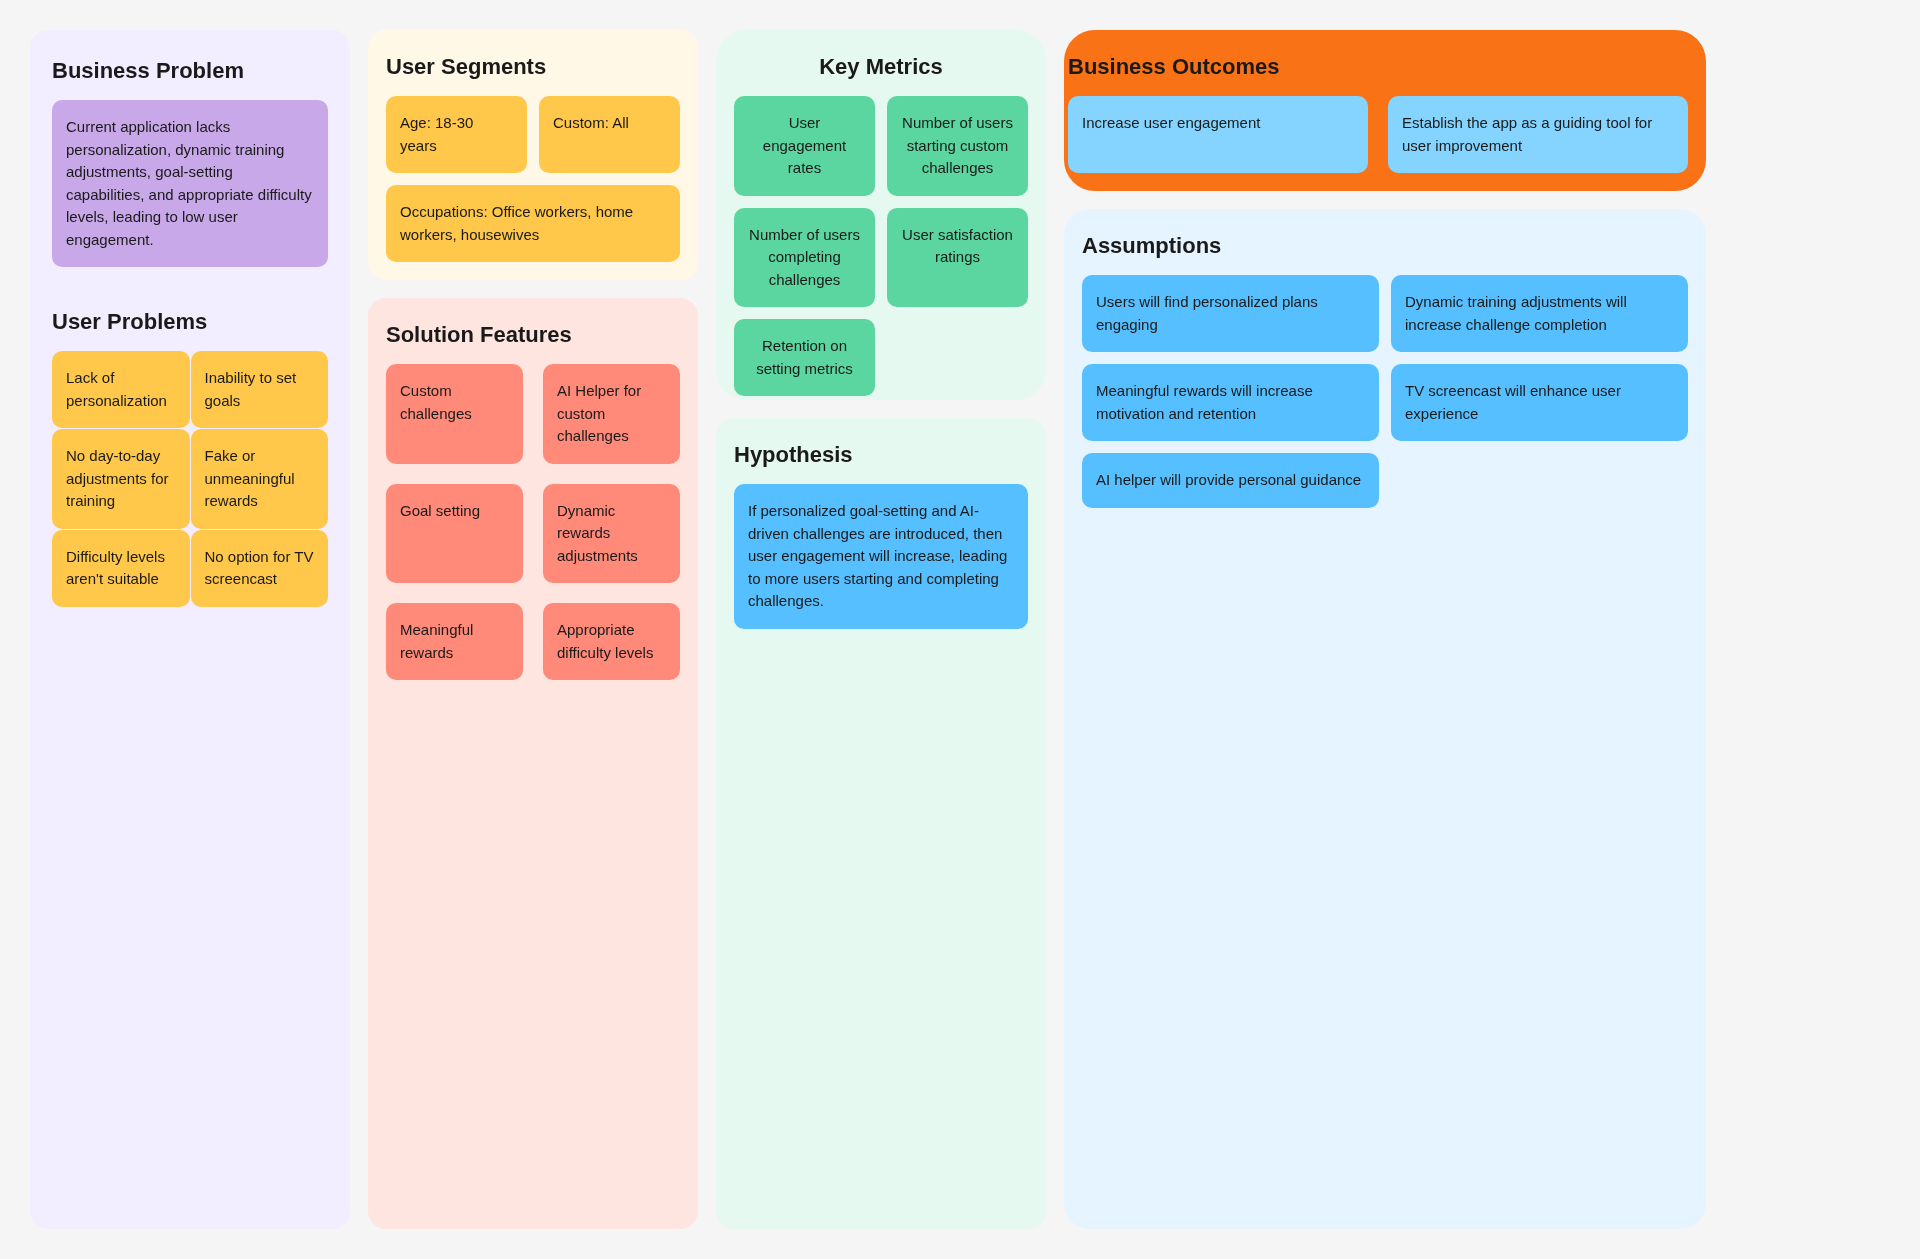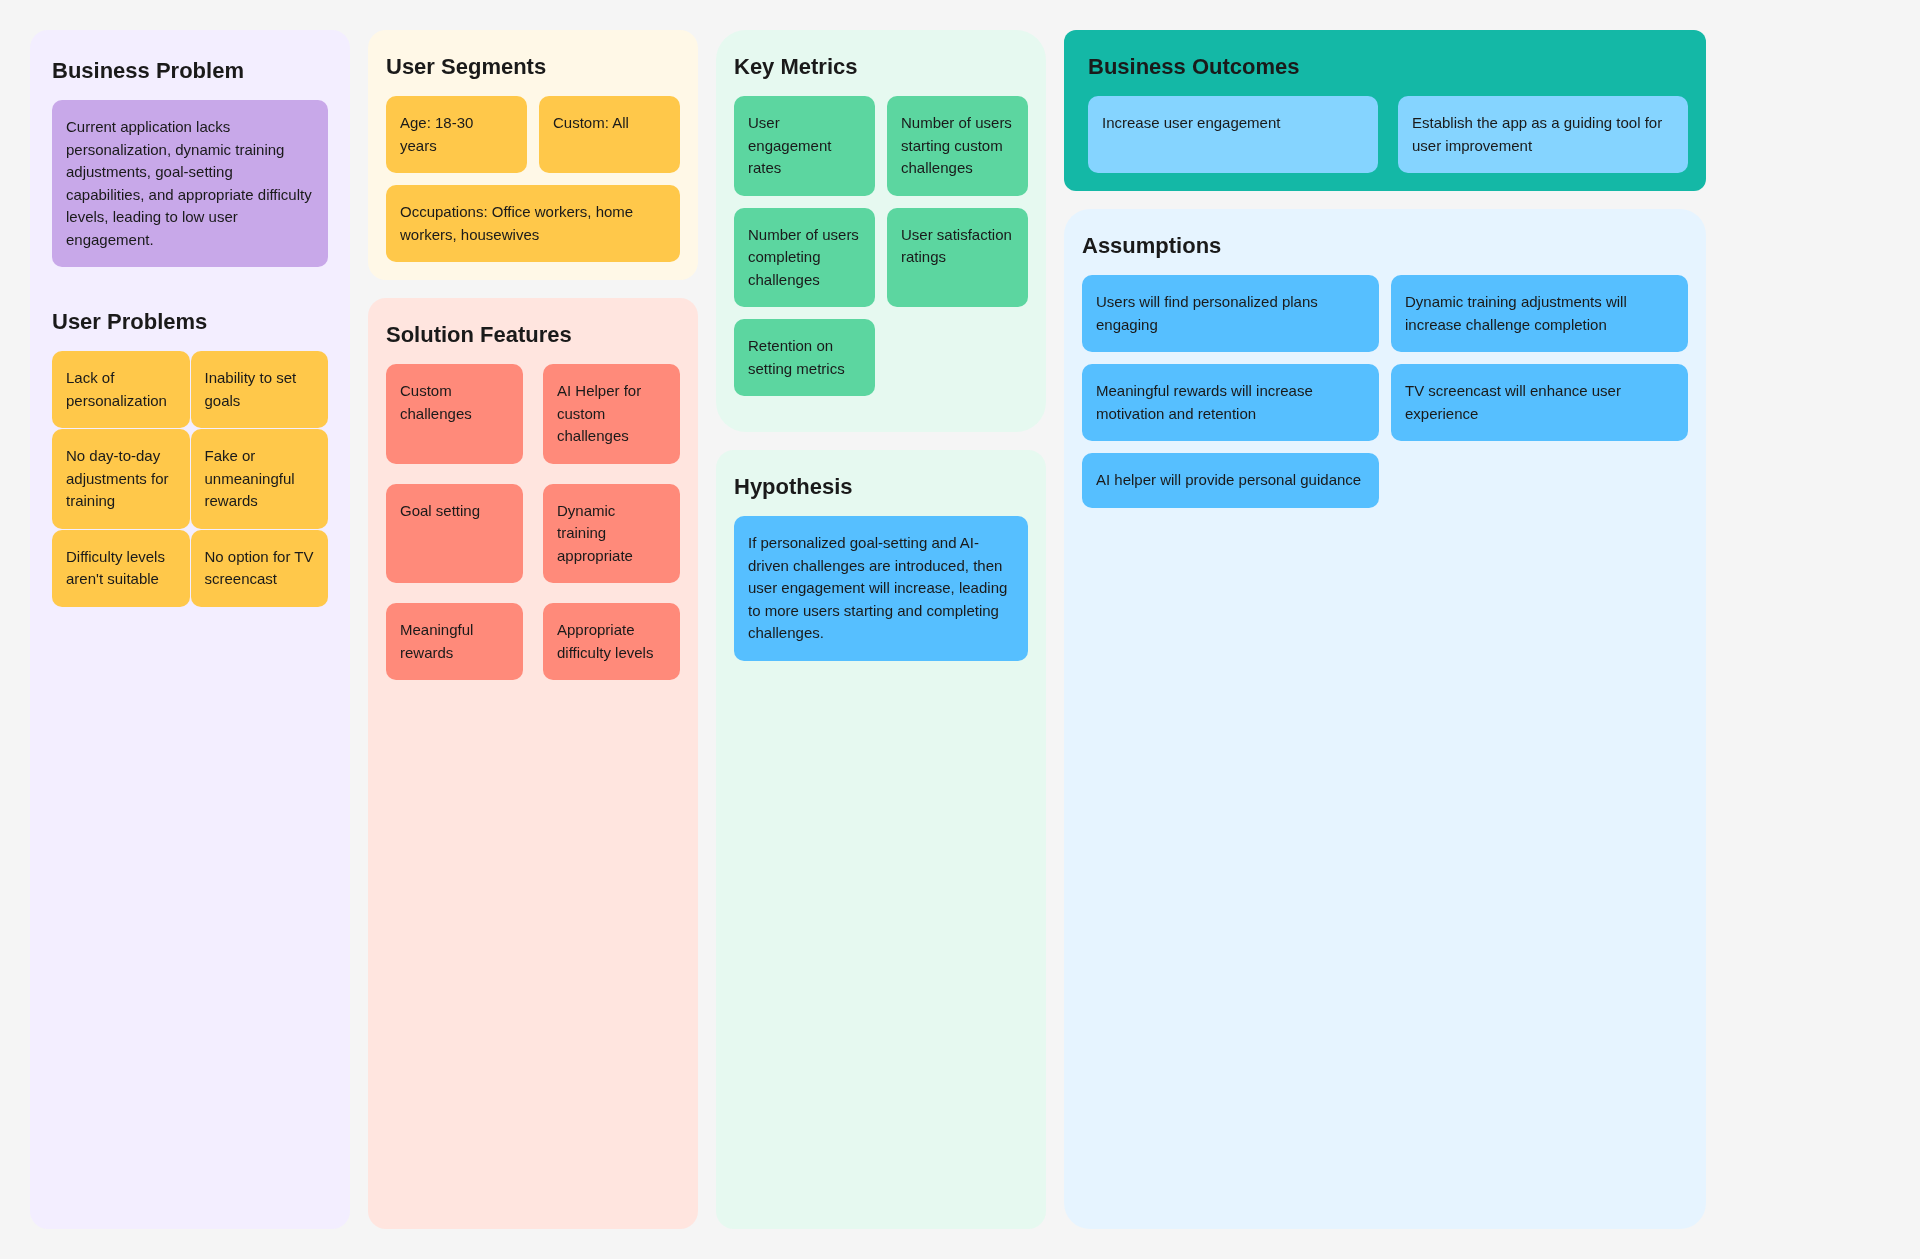--- a/index.html
+++ b/index.html
@@ -59,41 +59,42 @@
       width: 330px;
       min-width: 330px;
       display: flex;
       flex-direction: column;
       gap: 18px;
       margin-right: 18px;
     }
     .col3-top {
       background: #e6f9f0;
       border-radius: 30px;
-      padding: 24px 18px 36px 18px;
+      padding: 24px 18px 4px 18px;
       flex: 0 0 auto;
+      text-align: center;
     }
     .col3-bottom {
       background: #e6f9f0;
       border-radius: 18px;
       padding: 24px 18px 18px 18px;
       flex: 1 1 auto;
     }
 
     
     .col4 {
       flex: 1 1 auto;
       display: flex;
       flex-direction: column;
       gap: 18px;
     }
     .col4-top {
-      background: #14b8a6;
-      border-radius: 12px;
-      padding: 24px 18px 18px 24px;
+      background: #f97316;
+      border-radius: 31px;
+      padding: 24px 18px 18px 4px;
       flex: 0 0 auto;
     }
     .col4-bottom {
       background: #e6f4ff;
       border-radius: 26px;
       padding: 24px 18px 18px 18px;
       flex: 1 1 auto;
     }
 
     
@@ -238,21 +239,21 @@
       </div>
       <div class="card-orange">Occupations: Office workers, home workers, housewives</div>
     </div>
 
     <div class="col2-bottom">
       <div class="section-title">Solution Features</div>
       <div class="solution-grid">
         <div class="card-salmon">Custom challenges</div>
         <div class="card-salmon">AI Helper for custom challenges</div>
         <div class="card-salmon">Goal setting</div>
-        <div class="card-salmon">Dynamic training appropriate</div>
+        <div class="card-salmon">Dynamic rewards adjustments</div>
         <div class="card-salmon">Meaningful rewards</div>
         <div class="card-salmon">Appropriate difficulty levels</div>
       </div>
     </div>
   </div>
 
   <div class="col3">
     <div class="col3-top">
       <div class="section-title">Key Metrics</div>
       <div class="metrics-grid">

